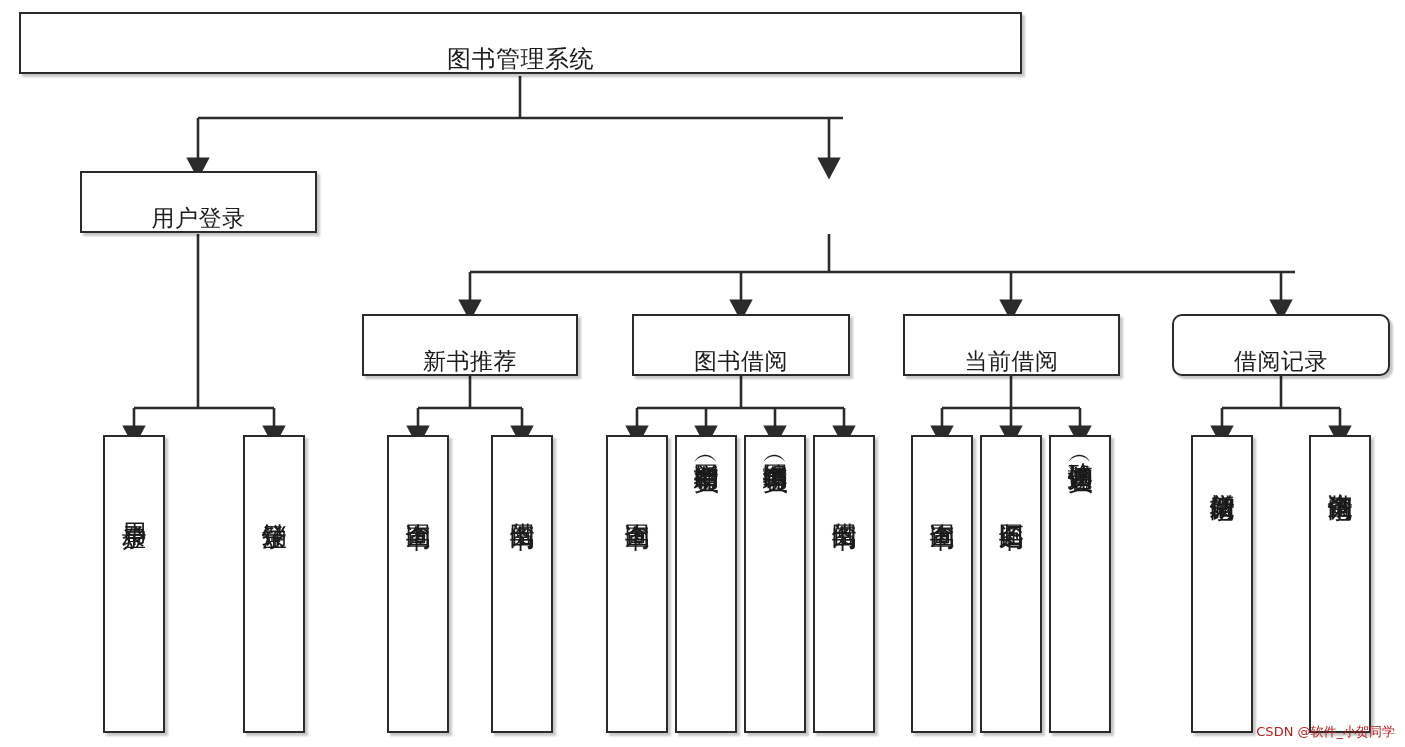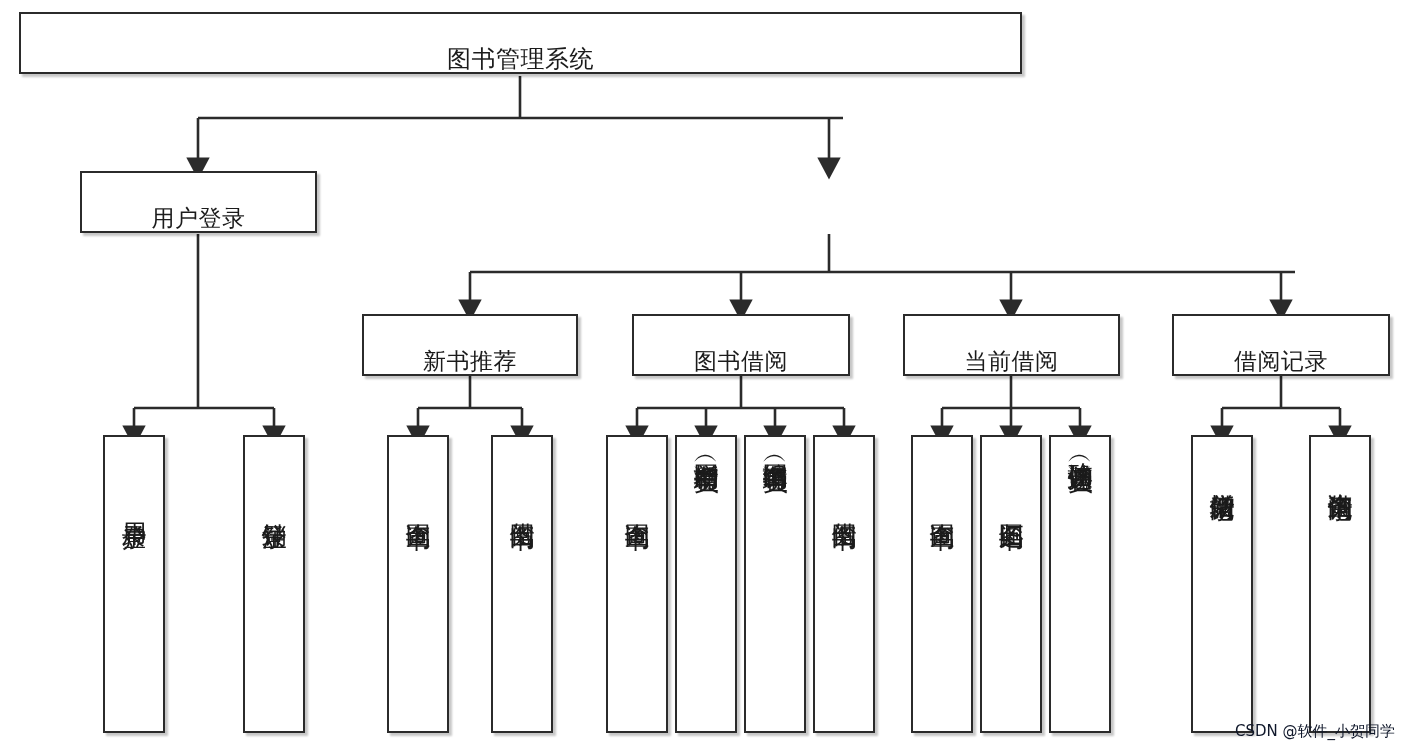--- a/index.html
+++ b/index.html
@@ -60,22 +60,22 @@
     font-size: 25px;
     line-height: 1.02;
     letter-spacing: 1px;
     white-space: nowrap;
     text-align: left;
   }
   .watermark {
     position: absolute;
     right: 10px;
     bottom: 6px;
-    font-size: 15px;
-    color: #0f172a;
+    font-size: 13px;
+    color: #b91c1c;
     white-space: nowrap;
     z-index: 5;
     font-family: "DejaVu Sans", "Liberation Sans", sans-serif;
   }
 </style>
 </head>
 <body>
 
 <div id="canvas">
 
@@ -165,21 +165,21 @@
 
   <div class="node horizontal" style="left:362px; top:314px; width:216px; height:62px;">
     <span class="node-label">新书推荐</span>
   </div>
   <div class="node horizontal" style="left:632px; top:314px; width:218px; height:62px;">
     <span class="node-label">图书借阅</span>
   </div>
   <div class="node horizontal" style="left:903px; top:314px; width:217px; height:62px;">
     <span class="node-label">当前借阅</span>
   </div>
-  <div class="node horizontal" style="left:1172px; top:314px; width:218px; height:62px;">
+  <div class="node horizontal" style="left:1172px; top:314px; width:218px; height:62px;border-radius:10px;">
     <span class="node-label">借阅记录</span>
   </div>
 
   <div class="node leaf" style="left:103px; top:435px; width:62px; height:298px; padding-top:66px;">
     <span class="node-label">用户登录</span>
   </div>
   <div class="node leaf" style="left:243px; top:435px; width:62px; height:298px; padding-top:66px;">
     <span class="node-label">注销登录</span>
   </div>
 

